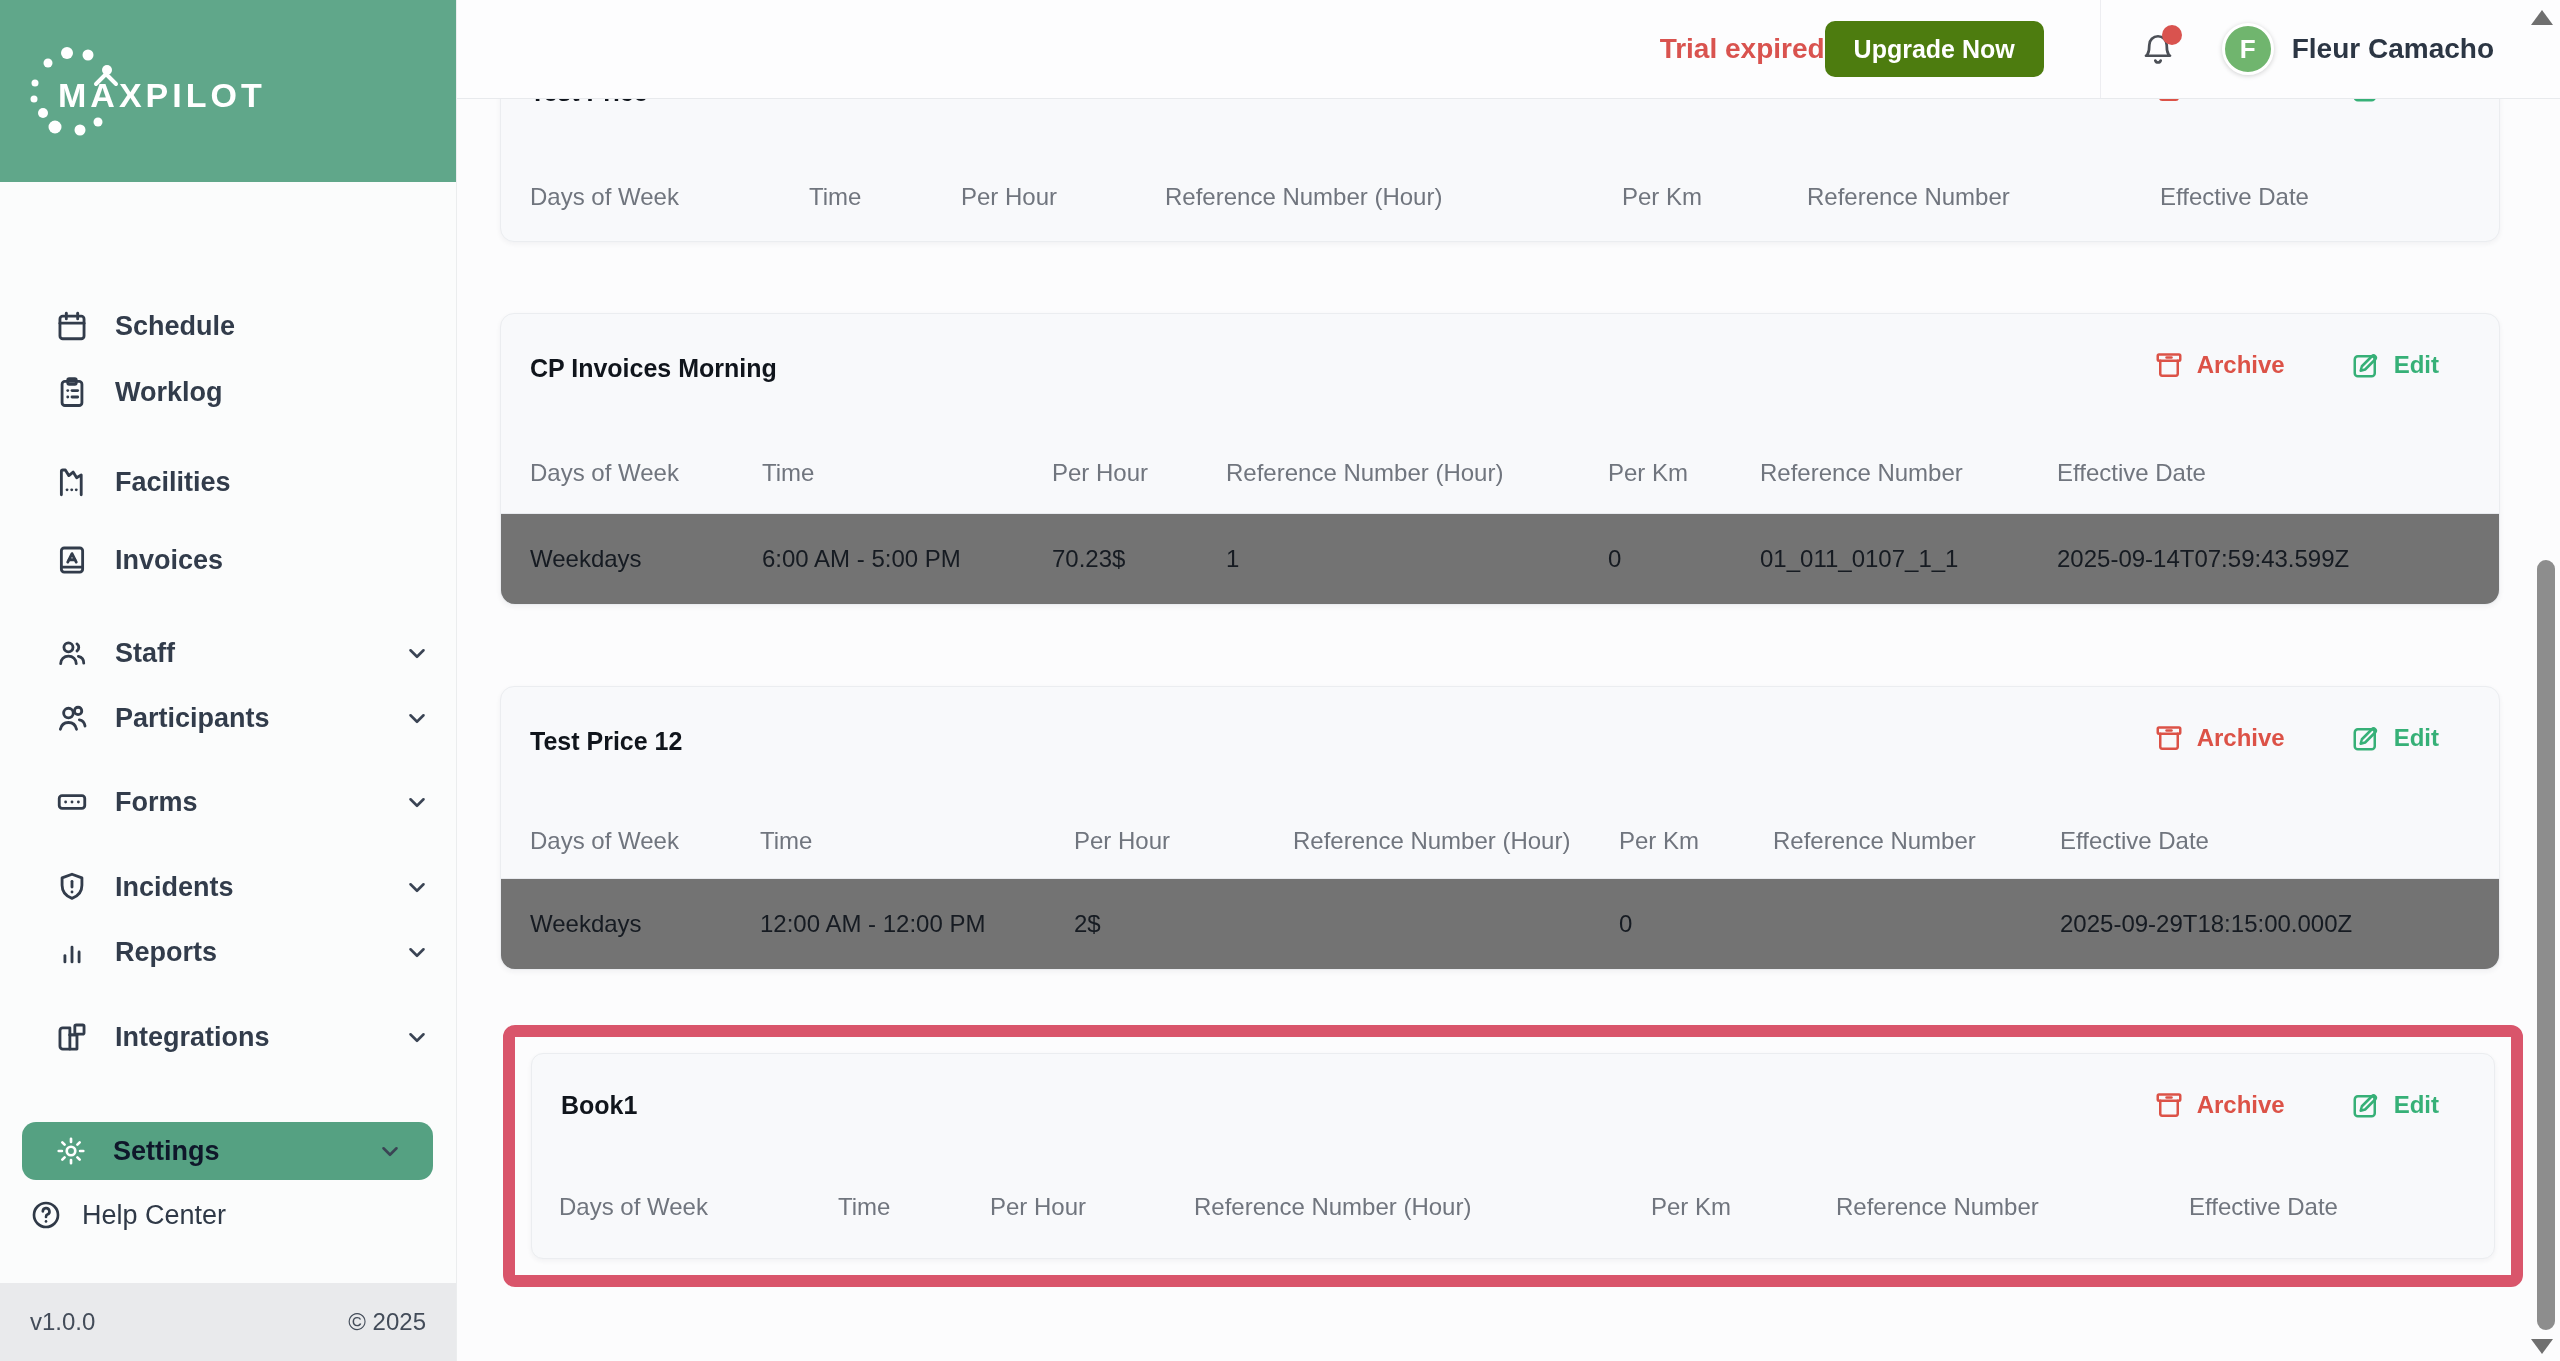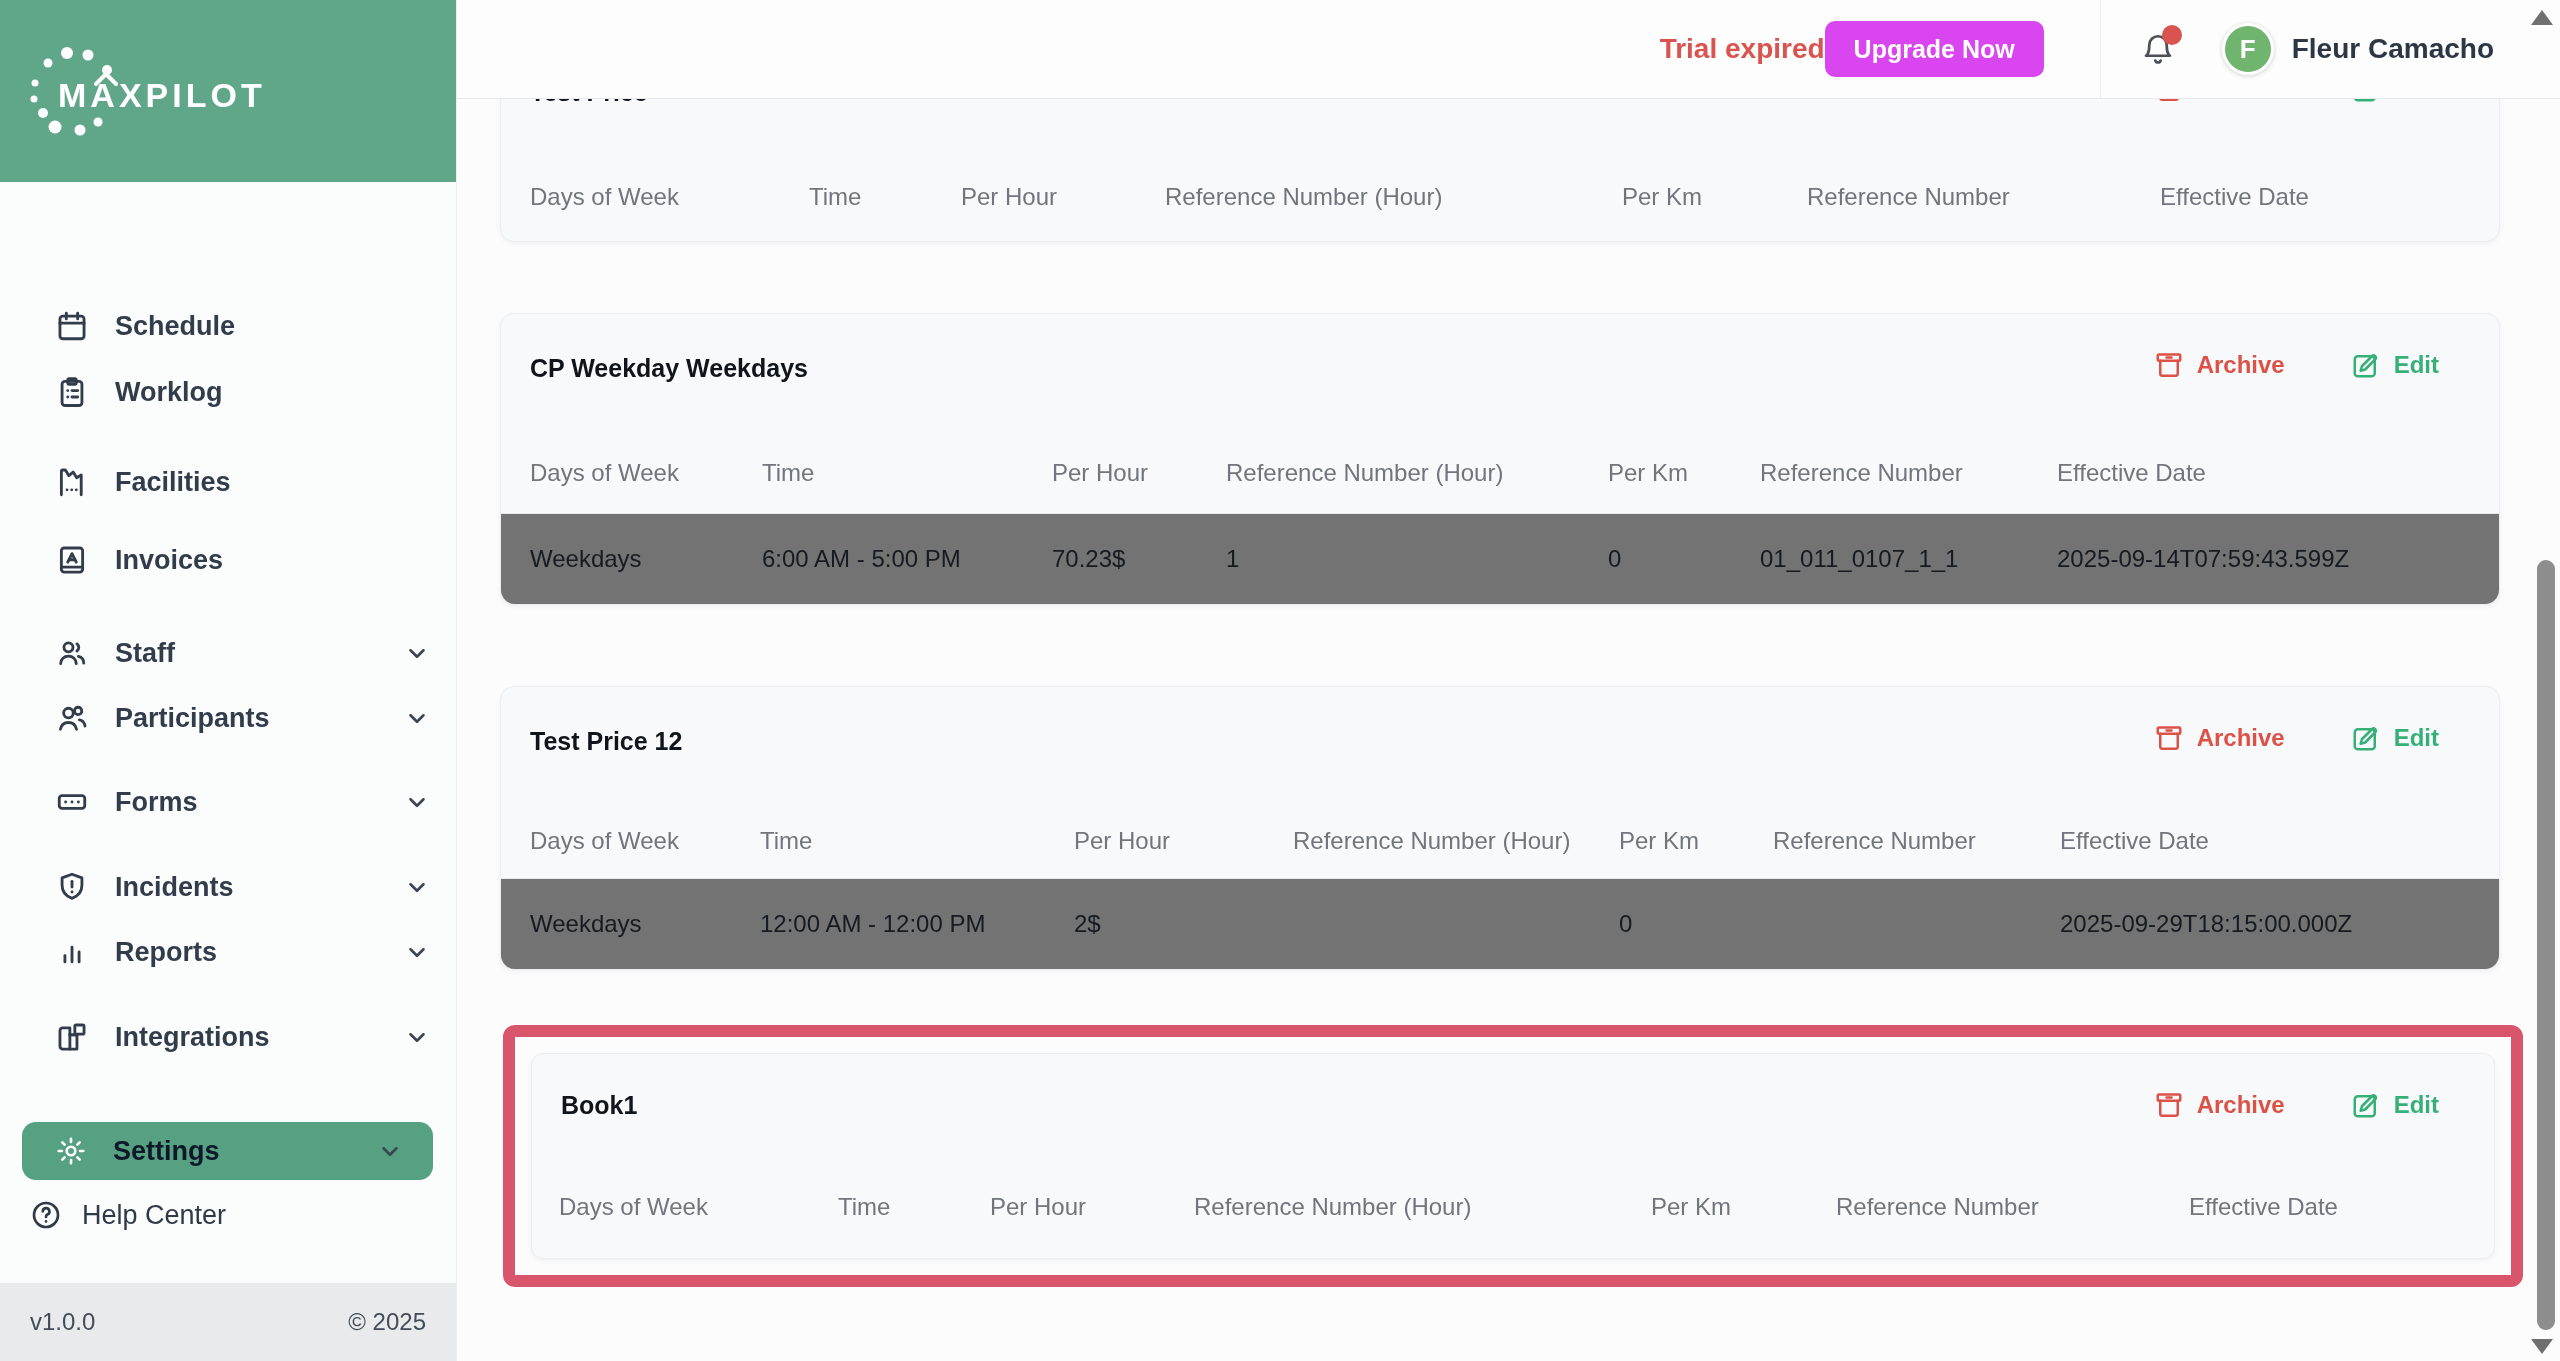--- a/index.html
+++ b/index.html
@@ -34,21 +34,21 @@
   .help-row .nav-label { font-weight:500; }
   .side-footer { position:absolute; left:0; right:0; bottom:0; height:78px;
     background:#e9eaec; display:flex; align-items:center; justify-content:space-between;
     padding:0 30px; font-size:24px; color:#434c59; }
 
   
   .header { position:absolute; left:457px; top:0; right:0; height:99px;
     background:#fdfdfe; border-bottom:1px solid #e8eaed;
     display:flex; align-items:center; z-index:4; }
   .trial { margin-left:auto; font-size:28px; font-weight:700; color:#d9534f; margin-right:0; }
-  .upgrade-btn { height:56px; padding:0 29px; background:#d946ef; color:#fff;
+  .upgrade-btn { height:56px; padding:0 29px; background:#4d7c0f; color:#fff;
     border:none; border-radius:10px; font-size:25px; font-weight:700;
     font-family:inherit; cursor:pointer; margin-right:56px; }
   .hdr-divider { width:1px; align-self:stretch; background:#ededf1; }
   .bell-wrap { position:relative; margin:0 46px 0 39px; width:36px; height:40px; cursor:pointer; }
   .bell-wrap .icon { width:36px; height:40px; color:#4b4f56; }
   .bell-dot { position:absolute; right:-6px; top:-4px; width:20px; height:20px;
     border-radius:50%; background:#d9534f; }
   .user-chip { display:flex; align-items:center; gap:18px; margin-right:66px; cursor:pointer; }
   .avatar { width:52px; height:52px; border-radius:50%; background:#70b56e;
     border:3px solid #ffffff; box-shadow:0 1px 5px rgba(0,0,0,.18);
@@ -302,21 +302,21 @@
       <span>Time</span>
       <span>Per Hour</span>
       <span>Reference Number (Hour)</span>
       <span>Per Km</span>
       <span>Reference Number</span>
       <span>Effective Date</span>
     </div>
   </section>
 
   <section class="card" id="card-1">
-    <h2 class="card-title">CP Weekday Weekdays</h2>
+    <h2 class="card-title">CP Invoices Morning</h2>
     <div class="card-actions">
       <button class="action archive">
         <svg class="icon" viewBox="0 0 24 24" fill="none" stroke="currentColor" stroke-width="2" stroke-linecap="round" stroke-linejoin="round">
             <rect x="3" y="3.5" width="18" height="5" rx="1"></rect>
             <path d="M5 8.5V19a1.5 1.5 0 0 0 1.5 1.5h11A1.5 1.5 0 0 0 19 19V8.5"></path>
             <line x1="10" y1="6" x2="14" y2="6"></line>
           </svg>
         <span>Archive</span>
       </button>
       <button class="action edit">

